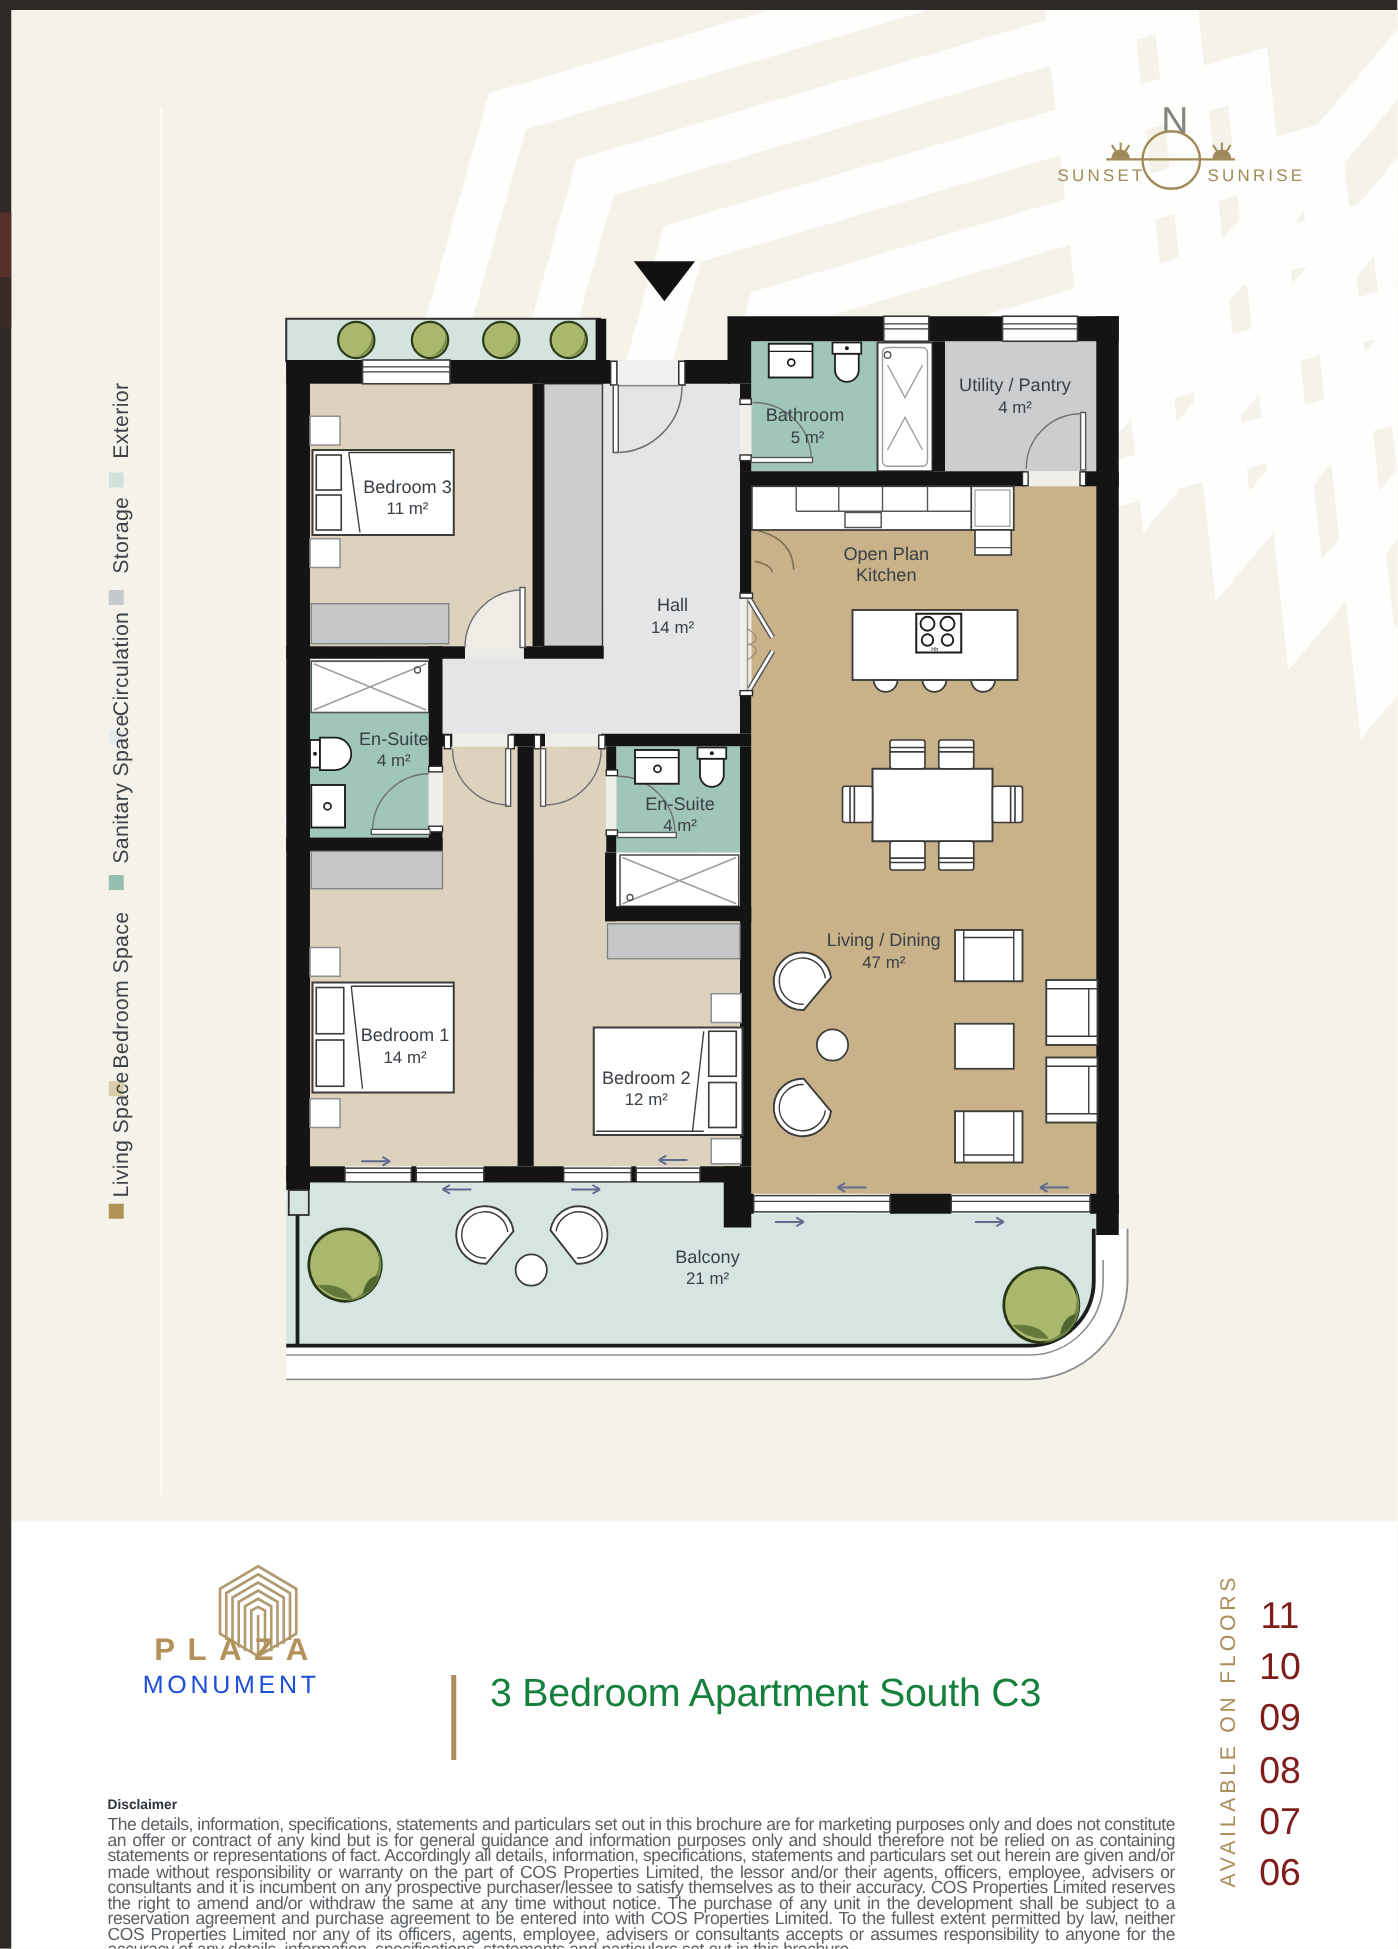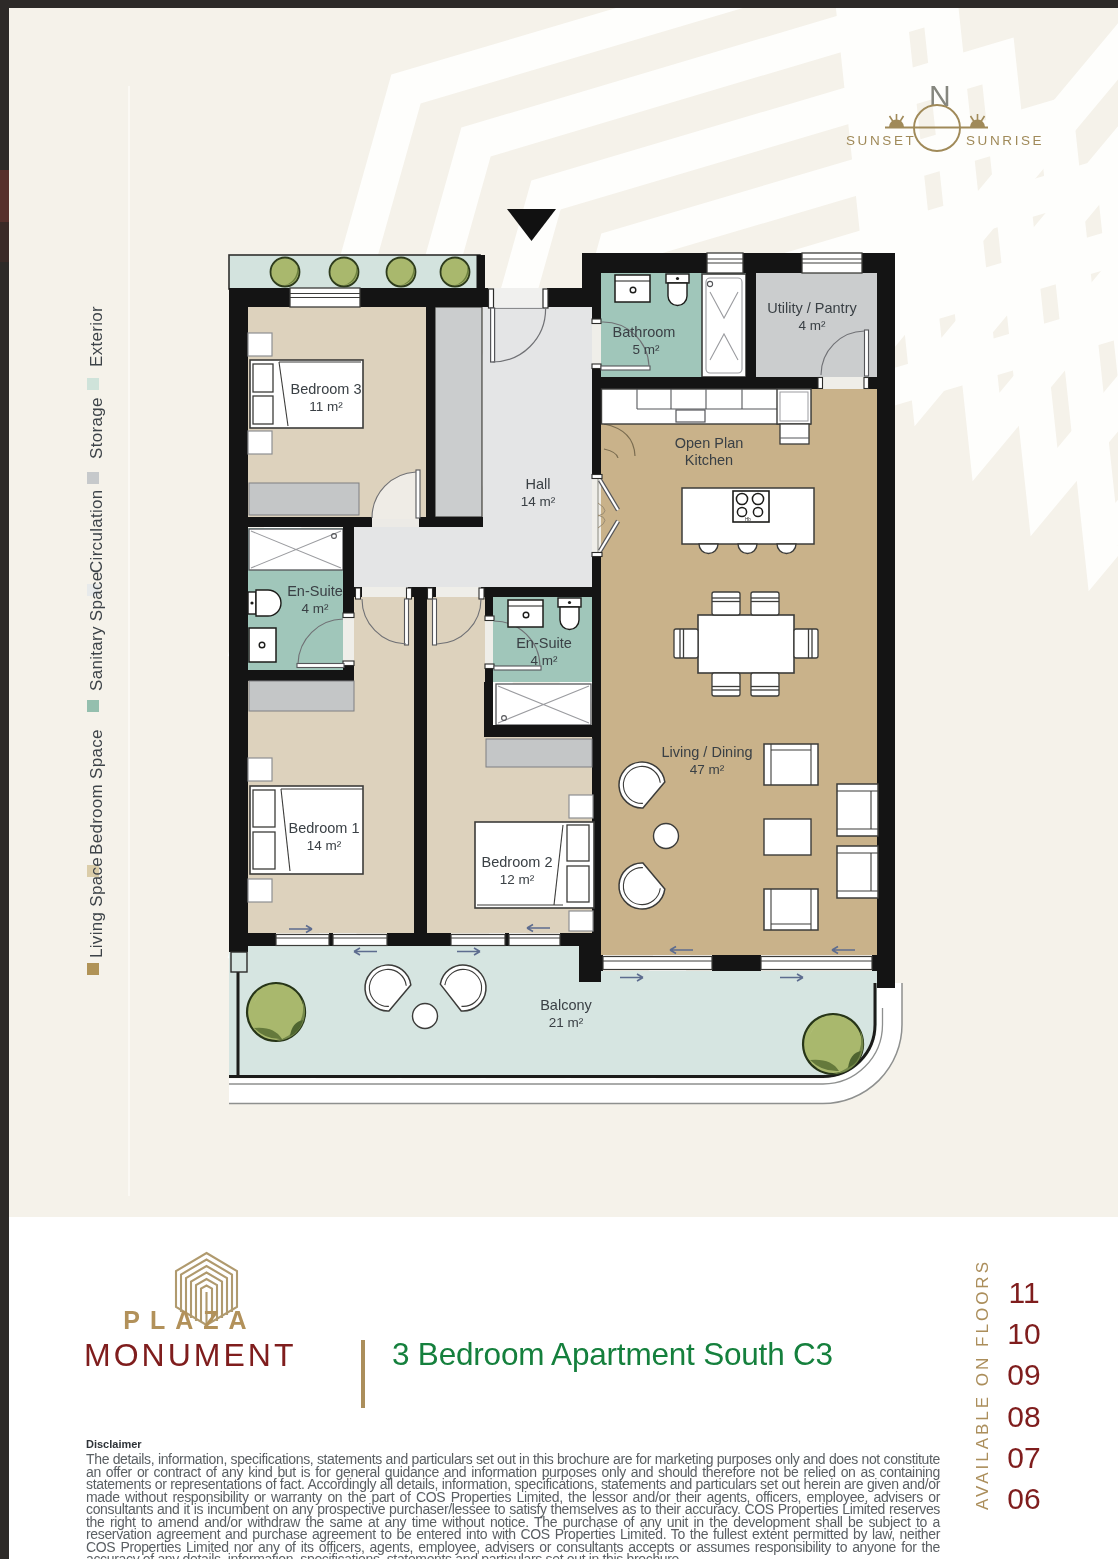--- a/index.html
+++ b/index.html
@@ -582,21 +582,21 @@
 <path d="M 36.5,3 L 67,21 L 67,57 L 36.5,75 L 6,57 L 6,21 Z"></path>
 <path d="M 11,62 L 11,24.5 L 36.5,9.5 L 62,24.5 L 62,62"></path>
 <path d="M 16,65 L 16,28 L 36.5,16 L 57,28 L 57,65"></path>
 <path d="M 21,68 L 21,31.5 L 36.5,22.5 L 52,31.5 L 52,68"></path>
 <path d="M 26,71 L 26,35 L 36.5,29 L 47,35 L 47,71"></path>
 <path d="M 31,72 L 31,38.5 L 36.5,35.5 L 42,38.5 L 42,72"></path>
 <path d="M 36.5,42 L 36.5,74.5"></path>
 </g>
 </svg>
 
-<div class="abs" style="left:84px;top:1337px;width:202px;text-align:center;font-size:32px;letter-spacing:3px;color:#7f1d1d">MONUMENT</div>
+<div class="abs" style="left:84px;top:1337px;width:202px;text-align:center;font-size:20px;letter-spacing:3px;color:#1d4ed8">MONUMENT</div>
 
 <div class="abs" style="left:84px;top:1306px;width:202px;text-align:center;font-size:25px;font-weight:bold;letter-spacing:10px;color:#b2915a;text-indent:10px">PLAZA</div>
 
 <div class="abs" style="left:361px;top:1340px;width:4px;height:68px;background:#ab8e5b"></div>
 
 <div class="abs" style="left:392px;top:1336px;font-size:31.5px;letter-spacing:-0.2px;color:#15803d">3 Bedroom Apartment South C3</div>
 
 
 <div class="abs" style="left:86px;top:1438px;font-size:11px;font-weight:bold;color:#2e3338">Disclaimer</div>
 

